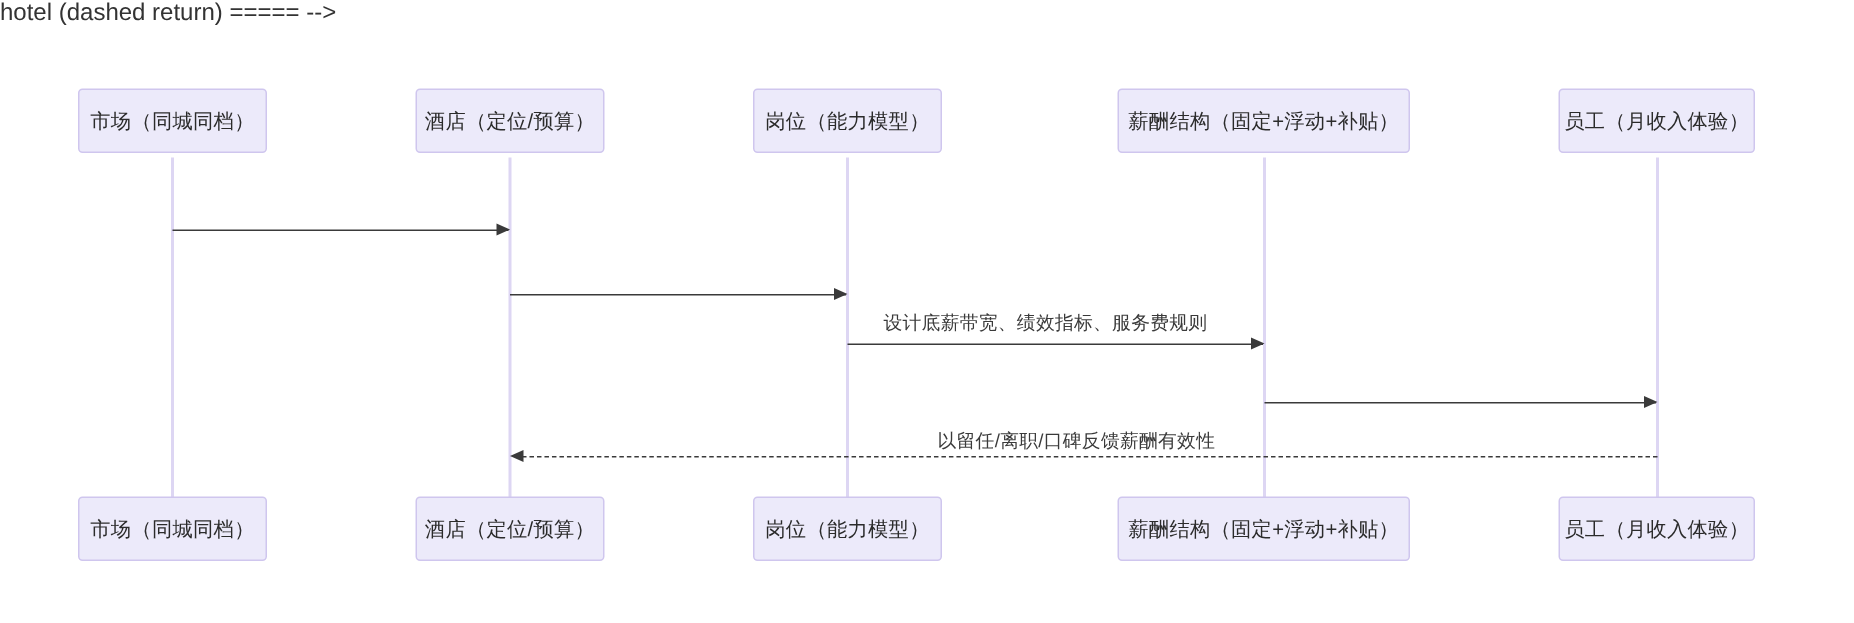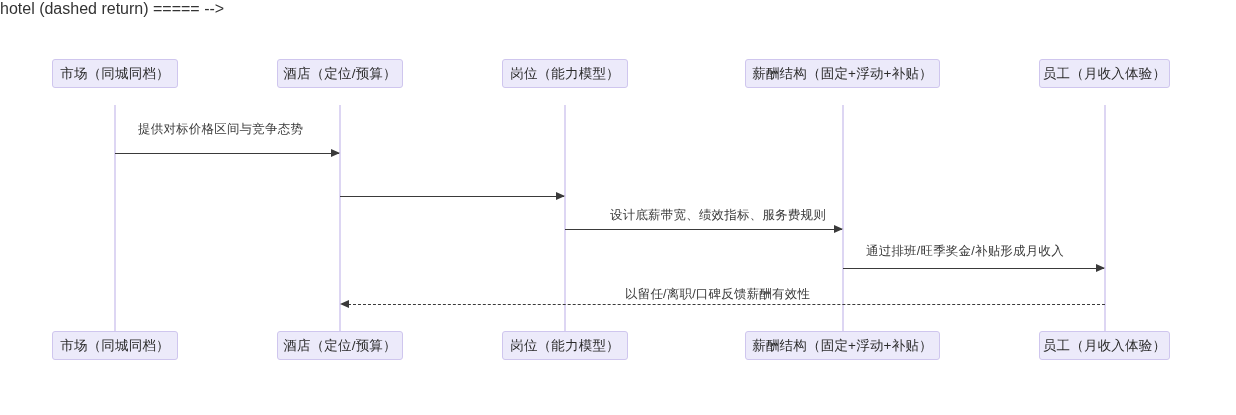--- a/index.html
+++ b/index.html
@@ -17,21 +17,21 @@
     height: 415px;
     overflow: hidden;
     background: #ffffff;
   }
   .participant-box {
     position: absolute;
     box-sizing: border-box;
     background: #ECEAFA;
     border: 1px solid #CFC6EE;
     border-radius: 3px;
-    height: 29px;
+    height: 43px;
     display: flex;
     align-items: center;
     justify-content: center;
     font-size: 13.5px;
     color: #2b2b2b;
     white-space: nowrap;
     letter-spacing: 0.2px;
   }
   .lifeline {
     position: absolute;
@@ -87,35 +87,33 @@
   <div class="participant-box" style="left:1039px; top:59px; width:131px;">员工（月收入体验）</div>
 
   
   <div class="participant-box" style="left:52px;  top:331px; width:126px;">市场（同城同档）</div>
   <div class="participant-box" style="left:277px; top:331px; width:126px;">酒店（定位/预算）</div>
   <div class="participant-box" style="left:502px; top:331px; width:126px;">岗位（能力模型）</div>
   <div class="participant-box" style="left:745px; top:331px; width:195px;">薪酬结构（固定+浮动+补贴）</div>
   <div class="participant-box" style="left:1039px; top:331px; width:131px;">员工（月收入体验）</div>
 
   
-  <div class="msg-label" style="left:138px; top:121px;">提供对标价格区间与竞争态势</div>
   <div class="msg-line" style="left:115px; top:153px; width:224px;"></div>
   <div class="arrow-head right" style="left:331px; top:149px;"></div>
 
   
   <div class="msg-line" style="left:340px; top:196px; width:224px;"></div>
   <div class="arrow-head right" style="left:556px; top:192px;"></div>
 
   
-  <div class="msg-label" style="left:610px; top:207px;text-align:right;">设计底薪带宽、绩效指标、服务费规则</div>
+  <div class="msg-label" style="left:589px; top:207px;text-align:right;">设计底薪带宽、绩效指标、服务费规则</div>
   <div class="msg-line" style="left:565px; top:229px; width:277px;"></div>
   <div class="arrow-head right" style="left:834px; top:225px;"></div>
 
   
-  <div class="msg-label" style="left:866px; top:243px;">通过排班/旺季奖金/补贴形成月收入</div>
   <div class="msg-line" style="left:843px; top:268px; width:261px;"></div>
   <div class="arrow-head right" style="left:1096px; top:264px;"></div>
 
    hotel (dashed return) ===== --&gt;
   <div class="msg-label" style="left:625px; top:286px;text-align:right;">以留任/离职/口碑反馈薪酬有效性</div>
   <div class="msg-line dashed" style="left:348px; top:304px; width:757px;"></div>
   <div class="arrow-head left" style="left:340px; top:300px;"></div>
 
 </div>
 

